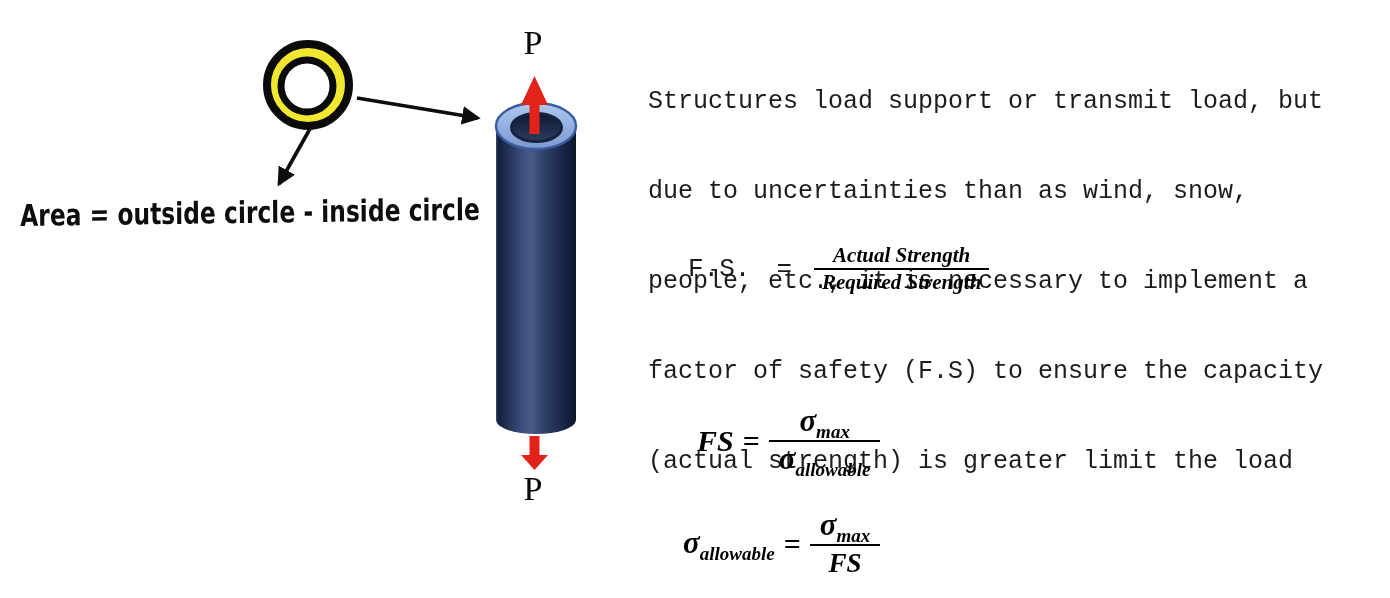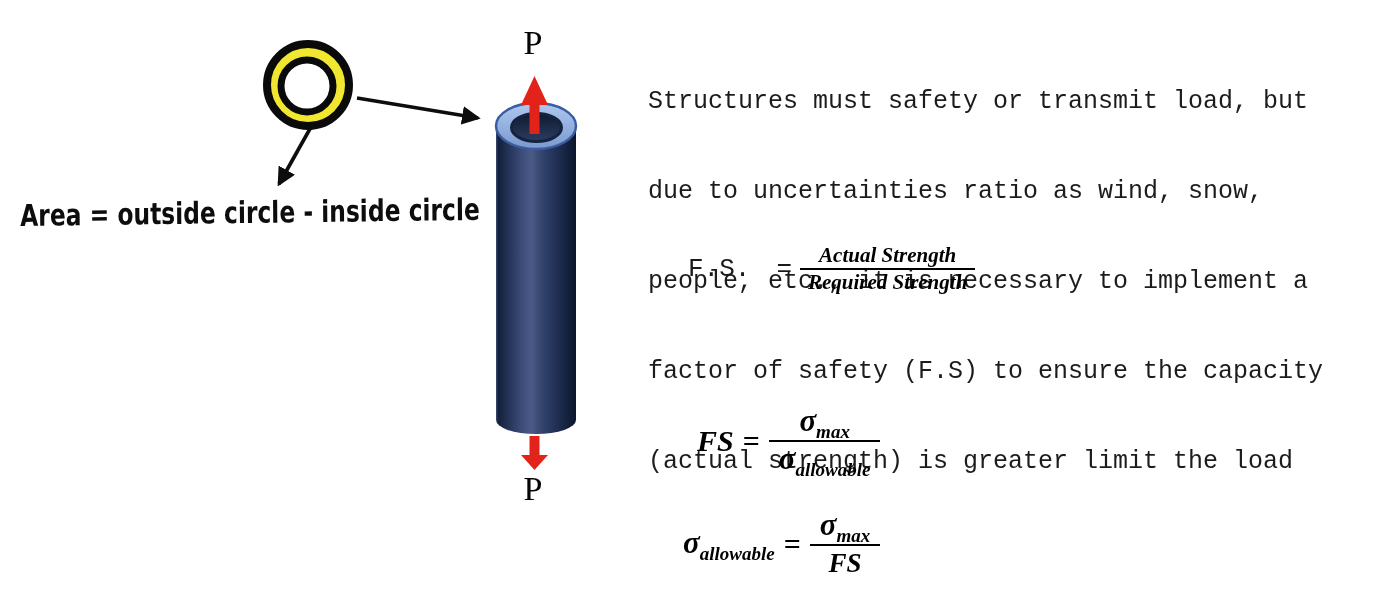--- a/index.html
+++ b/index.html
@@ -48,21 +48,21 @@
   
   .formula{position:absolute;display:flex;align-items:center;color:#000;}
   .frac{display:inline-flex;flex-direction:column;align-items:center;}
   .frac .bar{align-self:stretch;height:2px;background:#000;}
   .f1{left:688px;top:243px;}
   .f1 .lhs,.f1 .eq{
     font-family:"Liberation Mono","DejaVu Sans Mono",monospace;
     font-size:26px;color:#1a1a1a;
   }
   .f1 .eq{margin-left:26px;}
-  .f1 .frac{margin-left:8px;}
+  .f1 .frac{margin-left:22px;}
   .f1 .num,.f1 .den{
     font-family:"Liberation Serif",serif;font-style:italic;font-weight:700;
     font-size:21px;line-height:25px;padding:0 8px;white-space:nowrap;
   }
   .serif-math{font-family:"Liberation Serif",serif;font-style:italic;font-weight:700;}
   .f2{left:697px;top:404px;}
   .f3{left:683px;top:508px;}
   .math-lhs{font-size:30px;line-height:32px;}
   .math-eq{font-size:30px;line-height:32px;margin:0 9px;font-style:normal;font-weight:700;}
   .sigma{font-size:31px;line-height:30px;}
@@ -117,22 +117,22 @@
     <path d="M529.5,134 L529.5,105 L521,105 L534.5,76 L548,105 L539.5,105 L539.5,134 Z" fill="var(--load-arrow)"></path>
     <path d="M529.5,436 L539.5,436 L539.5,455 L548,455 L534.5,470 L521,455 L529.5,455 Z" fill="var(--load-arrow)"></path>
   </svg>
 
   <div class="hand-label">Area = outside circle - inside circle</div>
 
   <div class="p-label p-top">P</div>
   <div class="p-label p-bottom">P</div>
 
   <div class="mono-para para-intro">
-    <div>Structures must safety or transmit load, but</div>
-    <div>due to uncertainties ratio as wind, snow,</div>
+    <div>Structures load support or transmit load, but</div>
+    <div>due to uncertainties than as wind, snow,</div>
     <div>people, etc., it is necessary to implement a</div>
     <div>factor of safety (F.S) to ensure the capacity</div>
     <div>(actual strength) is greater limit the load</div>
   </div>
 
   <div class="formula f1">
     <span class="lhs">F.S.</span>
     <span class="eq">=</span>
     <span class="frac">
       <span class="num">Actual Strength</span>

